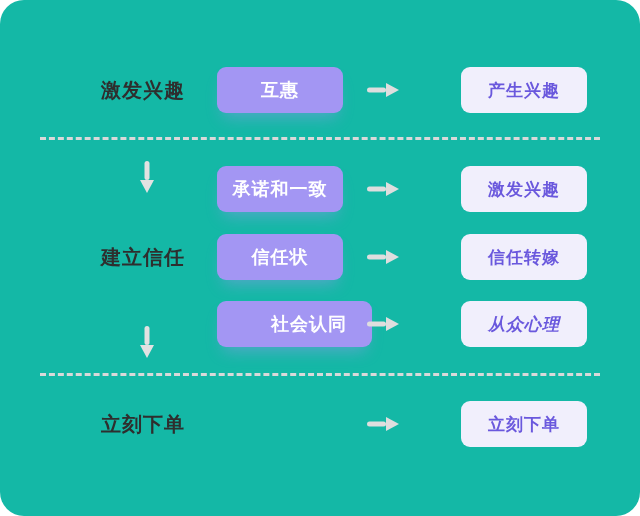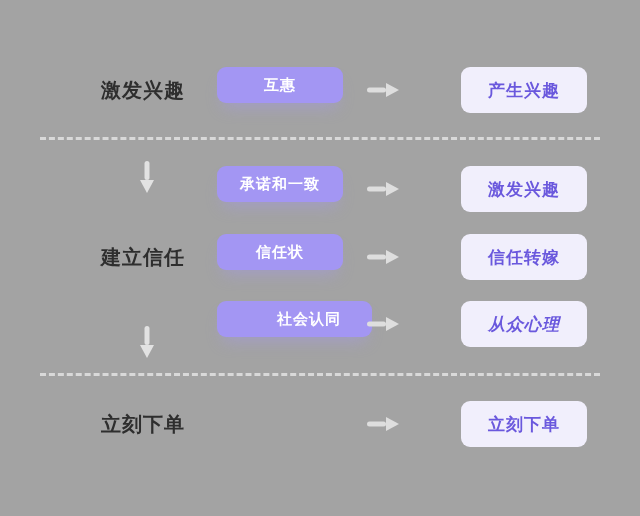--- a/index.html
+++ b/index.html
@@ -3,45 +3,46 @@
 <meta charset="utf-8">
 <style>
   html,body{margin:0;padding:0;}
   body{
     font-family:"Liberation Sans","DejaVu Sans",sans-serif;
     background:#ffffff;
   }
   .canvas{
     position:relative;
     width:640px;height:516px;
-    background:#a3a3a3;
+    background:#14b8a6;
     overflow:hidden;
+    border-radius:24px;
   }
   
   .stage{
     position:absolute;
     left:58px;width:170px;
     text-align:center;
     font-size:20px;font-weight:bold;
     color:#2e2e2e;
     letter-spacing:1px;
     line-height:26px;
   }
   .s1{top:77px;}
   .s3{top:244px;}
   .s5{top:411px;}
 
   
   .tactic{
     position:absolute;
-    left:217px;width:126px;height:36px;
+    left:217px;width:126px;height:46px;
     background:#a396f3;
     border-radius:9px;
     color:#ffffff;
-    font-size:15px;font-weight:bold;
+    font-size:18px;font-weight:bold;
     letter-spacing:1px;
     display:flex;align-items:center;justify-content:center;
     box-shadow:0 10px 16px -6px rgba(163,150,243,0.45);
   }
   .t1{top:67px;}
   .t2{top:166px;}
   .t3{top:234px;}
   .t4{top:301px;padding-left:29px;}
   .t5{top:401px;}
 

